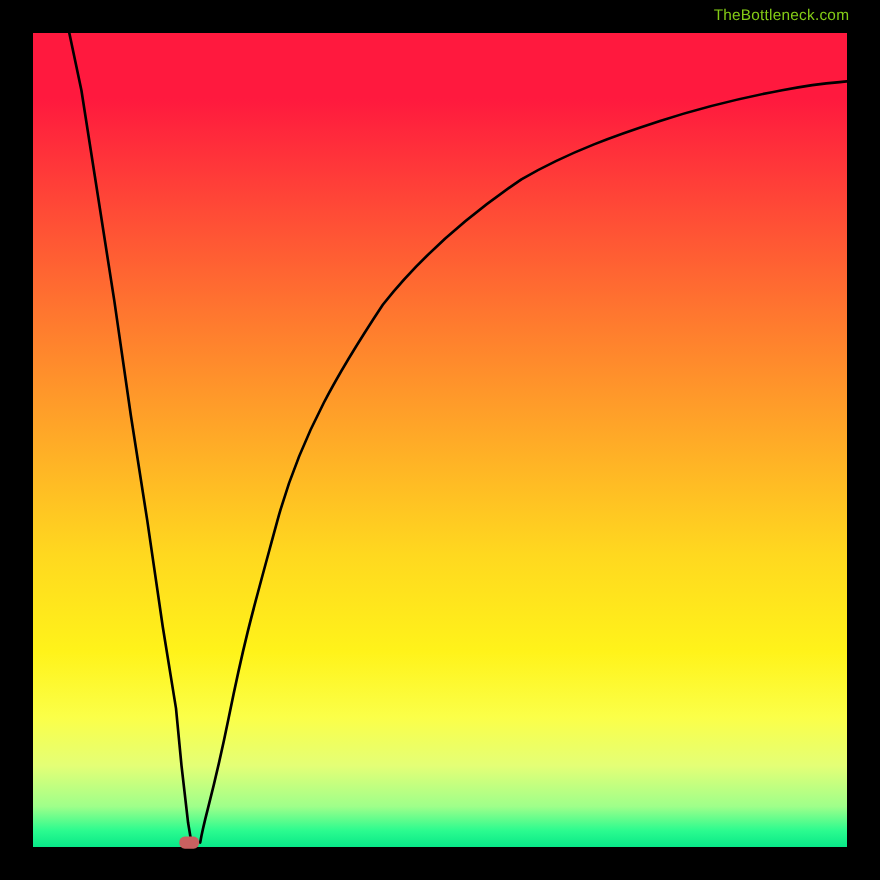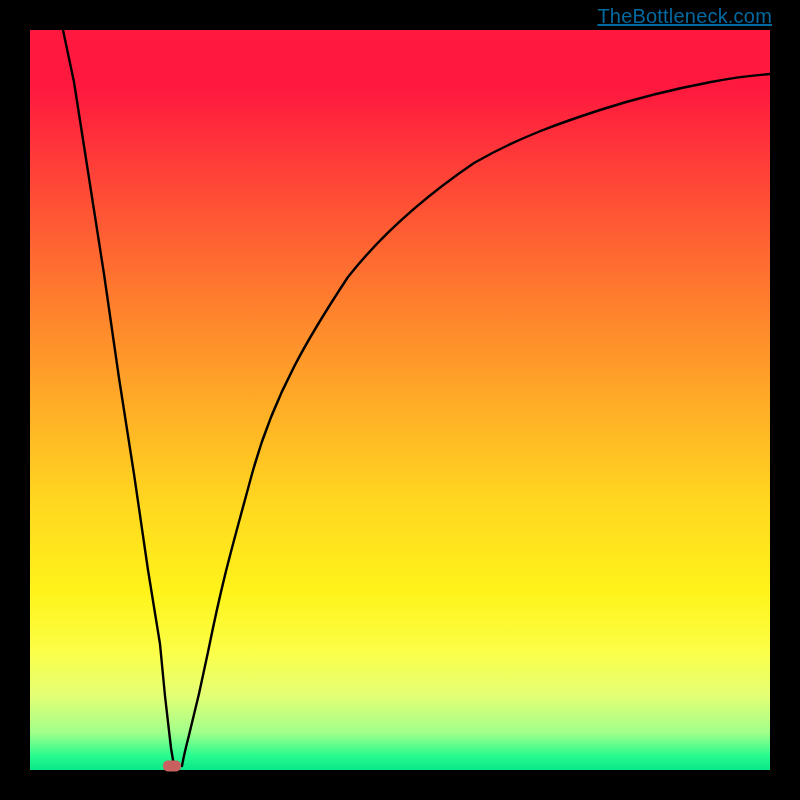--- a/index.html
+++ b/index.html
@@ -53,25 +53,24 @@
     position: absolute;
     width: 18px;
     height: 11px;
     border-radius: 5px;
     transform: translate(-50%, -50%);
   }
   .watermark {
     position: absolute;
     top: 5px;
     right: 28px;
-    color: #0369a1;
-    font-size: 20px;
+    color: #84cc16;
+    font-size: 14px;
     font-weight: 500;
     letter-spacing: 0.2px;
-    text-decoration: underline;
   }
 </style>
 </head>
 <body>
 
 <div class="frame">
 
   <div class="plot-area"></div>
 
   <svg class="curve-svg" viewBox="0 0 740 740" preserveAspectRatio="none">

